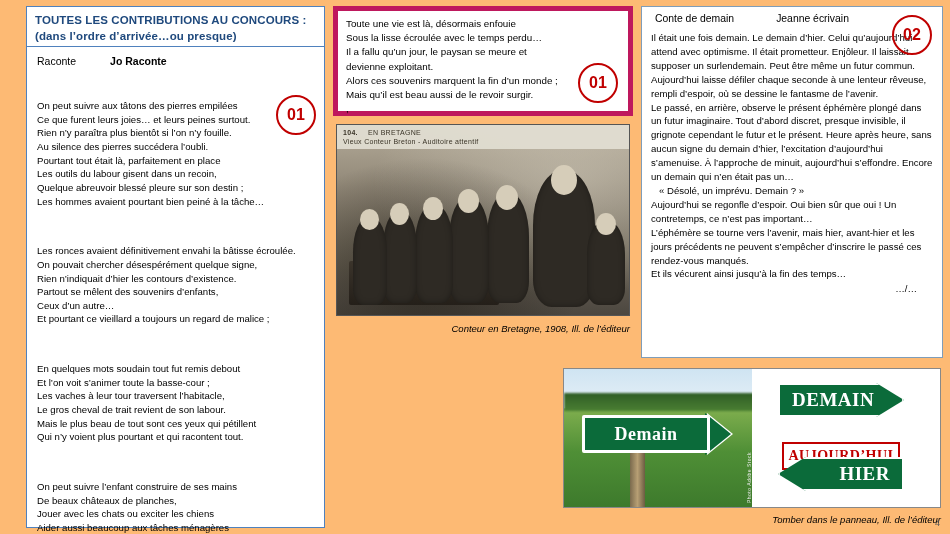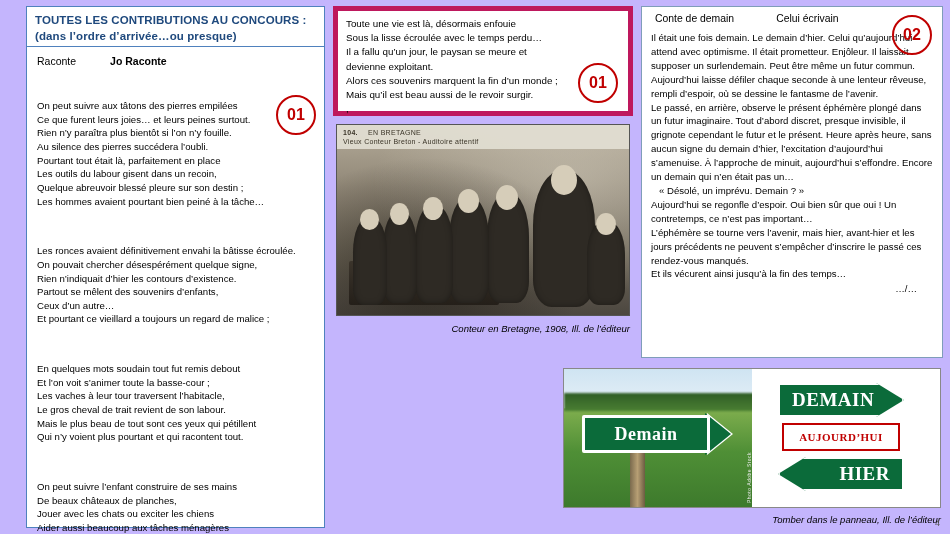--- a/index.html
+++ b/index.html
@@ -7,21 +7,21 @@
     margin: 0; padding: 0;
     width: 950px; height: 534px;
     background: #ffffff;
     font-family: "Liberation Sans", sans-serif;
   }
   .page {
     position: relative;
     width: 950px;
     height: 534px;
     overflow: hidden;
-    background: #c4b5fd;
+    background: #fdba74;
   }
 
   
   .panel {
     position: absolute;
     border: 1px solid #7f9db9;
     background: #ffffff;
   }
 
   
@@ -265,21 +265,22 @@
   }
   .plate.green {
     background: #0b6b3a;
     color: #ffffff;
     border: 2px solid #ffffff;
     outline: 2px solid #0b6b3a;
   }
   .plate.red {
     color: #c00000;
     border: 2px solid #c00000;
-    font-size: 11px;
+    font-size: 14px;
+    margin-top: 19px;
   }
   #plate-demain {
     left: 26px; top: 14px;
     width: 126px; height: 34px;
     font-size: 19px;
     clip-path: polygon(0 0, 78% 0, 100% 50%, 78% 100%, 0 100%);
     justify-content: flex-start;
     padding-left: 12px;
   }
   #plate-aujourdhui {
@@ -389,21 +390,21 @@
         <div>Vieux Conteur Breton - Auditoire attentif</div>
       </div>
     </div>
     <div class="caption">Conteur en Bretagne, 1908, Ill. de l’éditeur</div>
   </div>
 
   <div class="panel" id="right-panel">
     <div class="circle-num" id="circle-02">02</div>
     <div class="right-head">
       <span>Conte de demain</span>
-      <span>Celui écrivain</span>
+      <span>Jeanne écrivain</span>
     </div>
     <div class="right-text">Il était une fois demain. Le demain d’hier. Celui qu’aujourd’hui attend avec optimisme. Il était prometteur. Enjôleur. Il laissait supposer un surlendemain. Peut être même un futur commun.
 Aujourd’hui laisse défiler chaque seconde à une lenteur rêveuse, rempli d’espoir, où se dessine le fantasme de l’avenir.
 Le passé, en arrière, observe le présent éphémère plongé dans un futur imaginaire. Tout d’abord discret, presque invisible, il grignote cependant le futur et le présent. Heure après heure, sans aucun signe du demain d’hier, l’excitation d’aujourd’hui s’amenuise. À l’approche de minuit, aujourd’hui s’effondre. Encore un demain qui n’en était pas un…
    « Désolé, un imprévu. Demain ? »
 Aujourd’hui se regonfle d’espoir. Oui bien sûr que oui ! Un contretemps, ce n’est pas important…
 L’éphémère se tourne vers l’avenir, mais hier, avant-hier et les jours précédents ne peuvent s’empêcher d’inscrire le passé ces rendez-vous manqués.
 Et ils vécurent ainsi jusqu’à la fin des temps…</div>
     <div class="right-end">…/…</div>
   </div>

